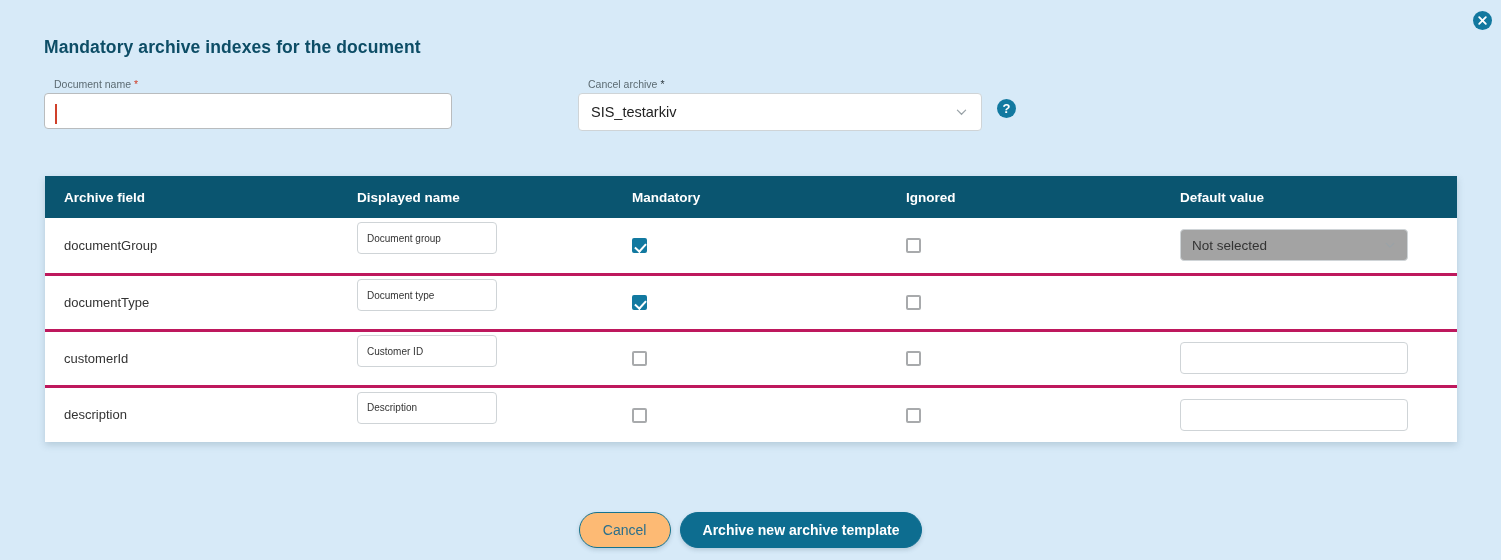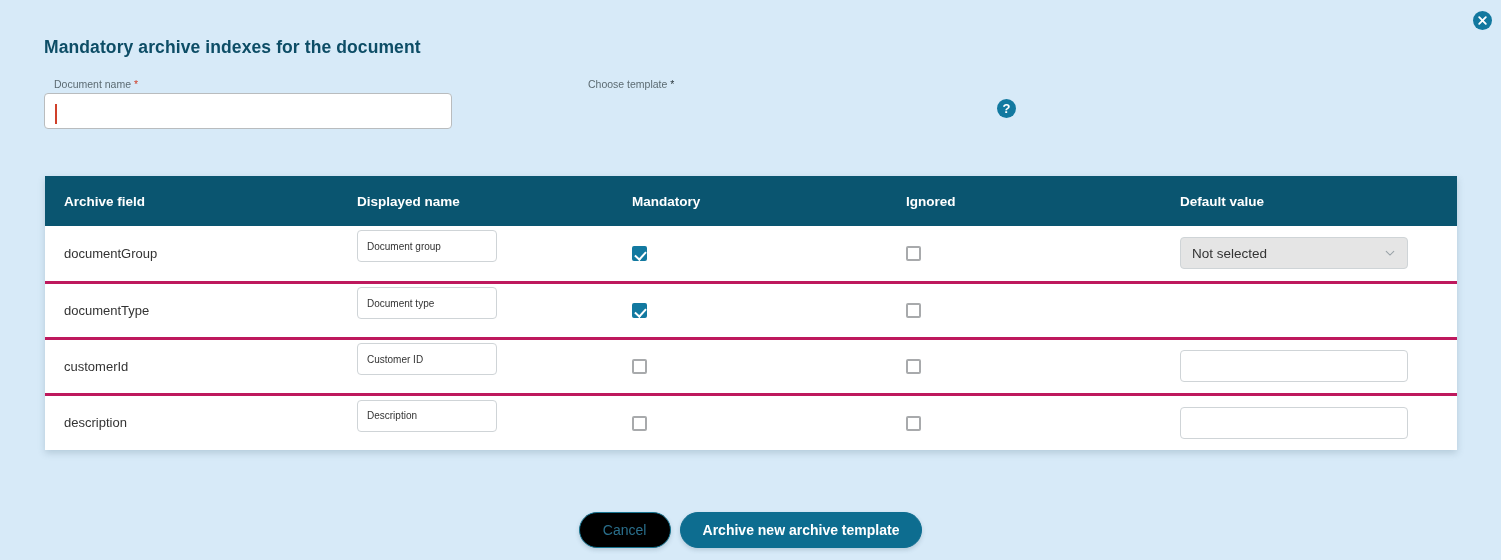--- a/index.html
+++ b/index.html
@@ -79,21 +79,21 @@
   .table-wrap{
     position:absolute; left:45px; top:176px;
     width:1412px;
     background:#fff;
     box-shadow:0 3px 7px rgba(60,90,110,.22);
   }
   table{ border-collapse:collapse; width:100%; table-layout:fixed; }
   thead th{
     background:#0a5570; color:#fff;
     font-size:13.5px; font-weight:bold;
-    text-align:left; height:50px;
+    text-align:left; height:42px;
     padding:0 0 0 19px; vertical-align:middle;
   }
   tbody td{
     height:56px; border-bottom:3px solid #be185d;
     vertical-align:middle; padding:0 0 0 19px;
     font-size:13px; color:#333;
   }
   tbody tr:last-child td{ border-bottom:none; }
 
   .col-field{ width:293px; }
@@ -120,21 +120,21 @@
   .cb.checked::after{
     content:""; position:absolute; left:3px; top:1px;
     width:5px; height:9px;
     border:solid #fff; border-width:0 2px 2px 0;
     transform:rotate(42deg);
   }
 
   .def-select{
     position:relative;
     width:228px; height:32px;
-    background:#e5e5e5; border:1px solid #cfd4d7; border-radius:4px;
+    background:#a3a3a3; border:1px solid #cfd4d7; border-radius:4px;
     display:flex; align-items:center; padding:0 11px;
     font-size:13.5px; color:#333; cursor:pointer;
   }
   .def-select .chev{ right:12px; width:10px; height:10px; }
   .def-input{
     width:228px; height:32px;
     border:1px solid #cfd4d7; border-radius:4px;
     background:#fff; font-size:13.5px; color:#333;
     padding:0 10px; outline:none;
     font-family:"Liberation Sans", sans-serif;
@@ -145,21 +145,21 @@
     position:absolute; left:0; top:512px; width:100%;
     display:flex; justify-content:center; align-items:center; gap:9px;
   }
   .btn{
     font-family:"Liberation Sans", sans-serif;
     font-size:14px; border-radius:22px;
     height:36px; cursor:pointer; padding:0 22px;
     display:flex; align-items:center; justify-content:center;
     box-shadow:0 2px 4px rgba(60,90,110,.22);
   }
-  .btn-cancel{ background:#000000; color:#2a6f8c; border:1.6px solid #16738f; min-width:92px; }
+  .btn-cancel{ background:#fdba74; color:#2a6f8c; border:1.6px solid #16738f; min-width:92px; }
   .btn-primary{ background:#0d6d90; color:#fff; border:1.6px solid #0d6d90; font-weight:bold; }
 </style>
 </head>
 <body>
 
 <button class="close-btn">
   <svg width="11" height="11" viewBox="0 0 11 11">
     <path d="M2.2 2.2 L8.8 8.8 M8.8 2.2 L2.2 8.8" stroke="#ffffff" stroke-width="1.9" stroke-linecap="round"></path>
   </svg>
 </button>
@@ -167,21 +167,27 @@
 <div class="page-title">Mandatory archive indexes for the document</div>
 
 <div class="form-row">
 
   <div class="field doc-name-field">
     <span class="field-label"><span>Document name</span> <span class="req">*</span></span>
     <input class="doc-name-input" type="text" value="" style="">
   </div>
 
   <div class="field archive-field">
-    <span class="field-label"><span>Choose template</span> <span class="req-dark">*</span></span>
+    <span class="field-label"><span>Cancel archive</span> <span class="req-dark">*</span></span>
+    <div class="archive-select">
+      <span>SIS_testarkiv</span>
+      <svg class="chev" viewBox="0 0 12 12">
+        <path d="M1.5 4 L6 8.5 L10.5 4" stroke="#9aa3a8" stroke-width="1.3" fill="none" stroke-linecap="round"></path>
+      </svg>
+    </div>
   </div>
 
 </div>
 
 <div class="caret"></div>
 
 <div class="help-icon">?</div>
 
 <div class="table-wrap">
   <table>

